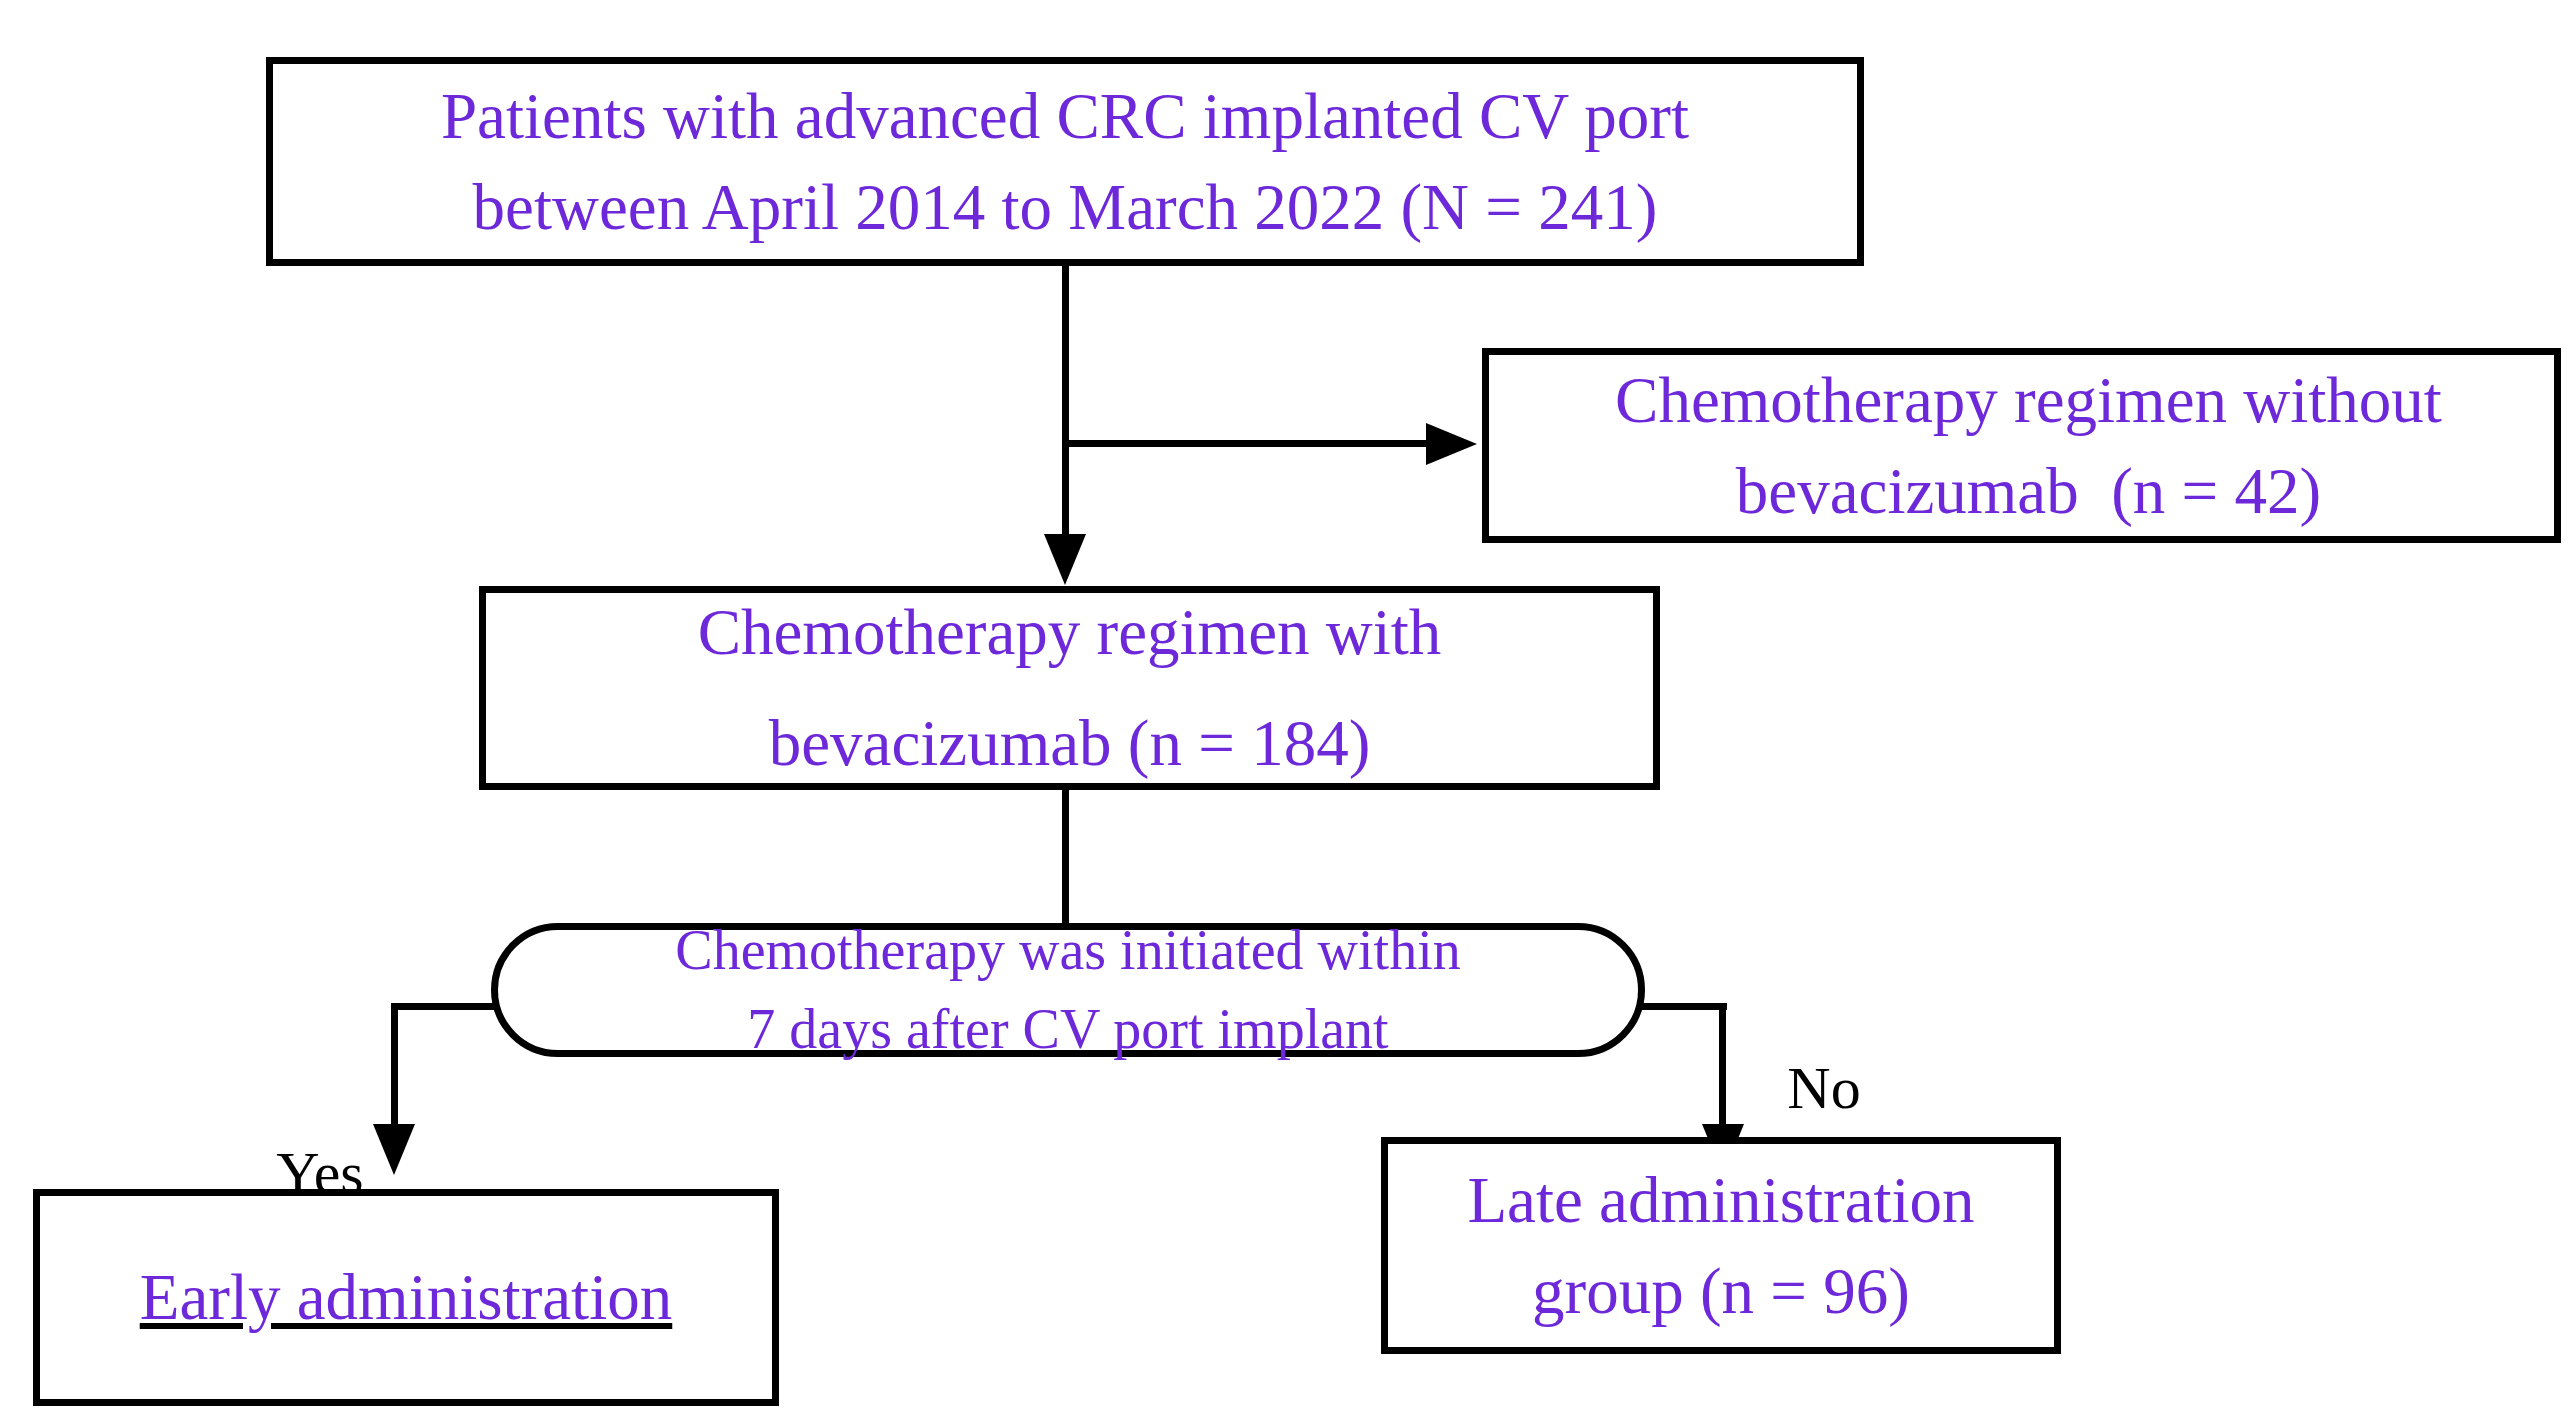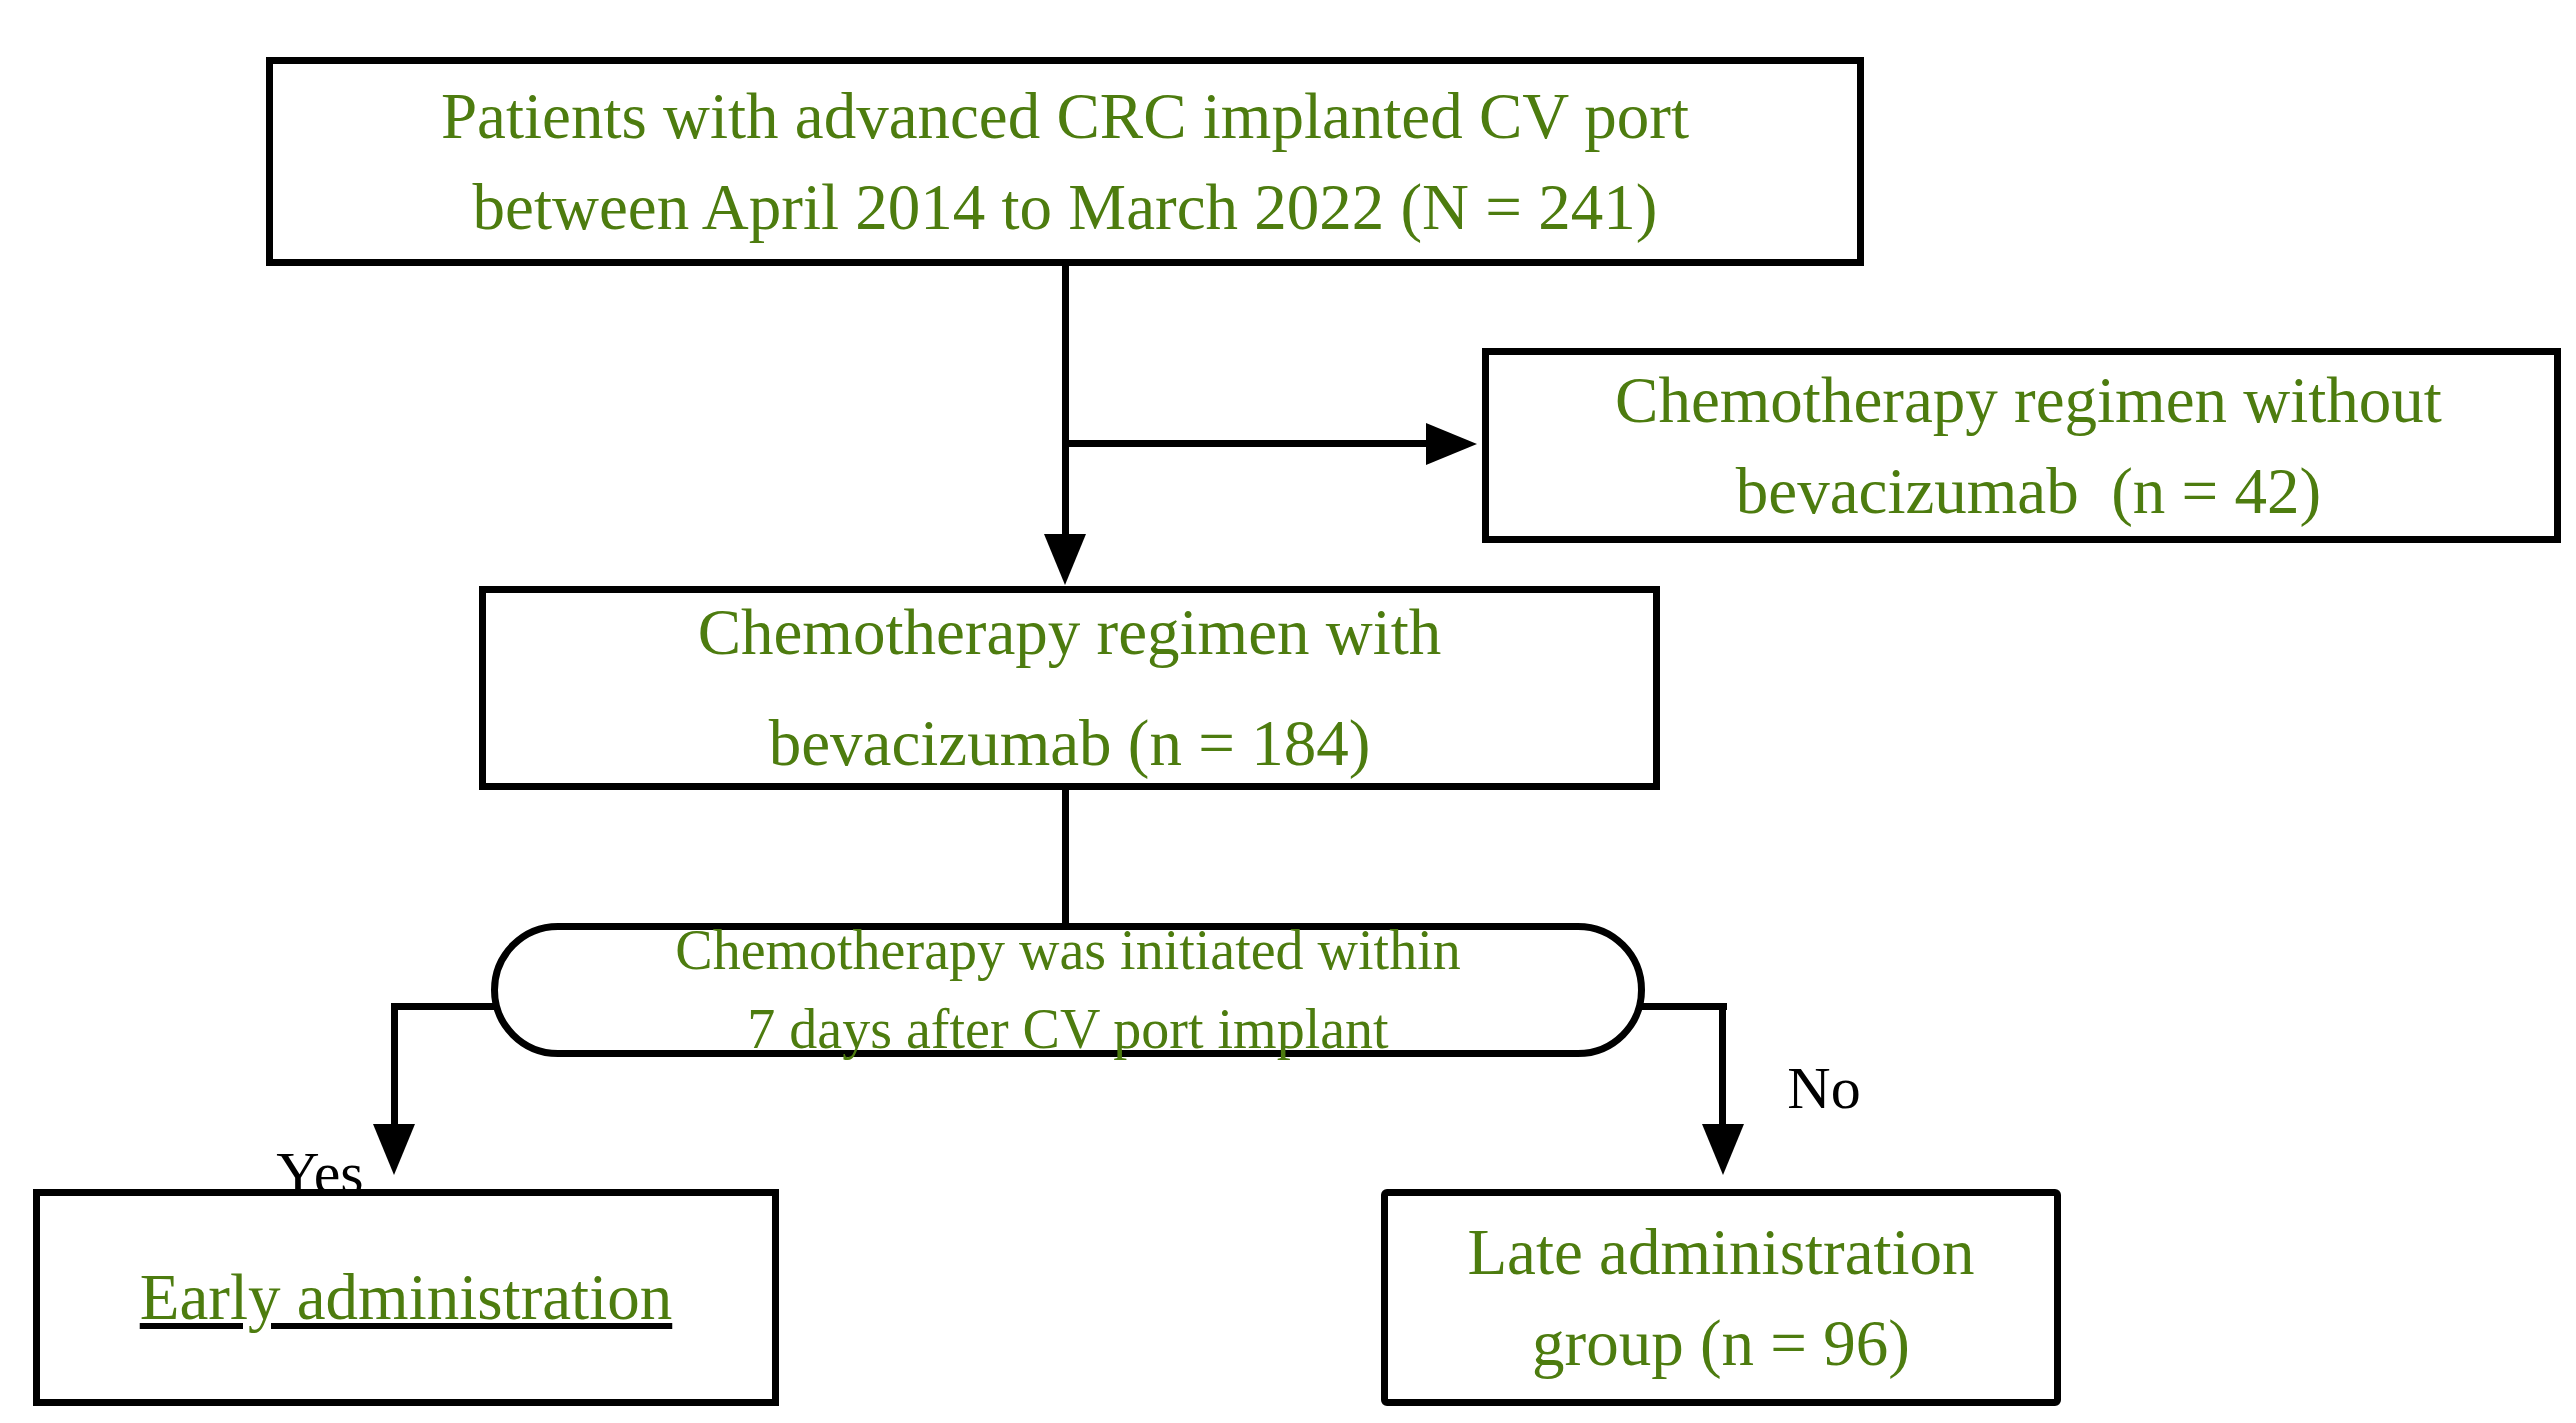--- a/index.html
+++ b/index.html
@@ -25,21 +25,21 @@
     display: flex;
     flex-direction: column;
     align-items: center;
     justify-content: center;
     text-align: center;
   }
   .node-line {
     font-size: 65px;
     line-height: 91px;
     white-space: pre;
-    color: #4d7c0f;
+    color: #6d28d9;
   }
   .stadium {
     border-radius: 87px;
   }
   .stadium .node-line {
     font-size: 56px;
     line-height: 79px;
   }
   .conn {
     position: absolute;
@@ -68,21 +68,21 @@
     text-align: center;
     color: #000000;
   }
 
   
   #node-population { left: 266px;  top: 57px;   width: 1598px; height: 209px; }
   #node-excluded   { left: 1482px; top: 348px;  width: 1079px; height: 195px; padding-left: 14px; }
   #node-included   { left: 479px;  top: 586px;  width: 1181px; height: 204px; gap: 20px; }
   #node-decision   { left: 491px;  top: 923px; width: 1154px; height: 134px; }
   #node-early      { left: 33px;   top: 1189px; width: 746px;  height: 217px; text-decoration: underline; }
-  #node-late       { left: 1381px; top: 1189px; width: 680px;  height: 217px; border-radius: 6px; }
+  #node-late       { left: 1381px; top: 1137px; width: 680px;  height: 217px; }
 
   #conn-pop-down      { left: 1062px; top: 266px;  width: 7px;   height: 279px; }
   #arrow-to-included  { left: 1044px; top: 534px; }
   #conn-branch-right  { left: 1062px; top: 440px;  width: 366px; height: 7px; }
   #arrow-to-excluded  { left: 1426px; top: 423px; }
   #conn-included-down { left: 1062px; top: 790px;  width: 7px;   height: 135px; }
   #conn-left-h        { left: 391px;  top: 1003px; width: 146px; height: 7px; }
   #conn-left-v        { left: 391px;  top: 1003px; width: 7px;   height: 121px; }
   #arrow-to-early     { left: 373px;  top: 1124px; }
   #conn-right-h       { left: 1598px; top: 1003px; width: 129px; height: 7px; }

